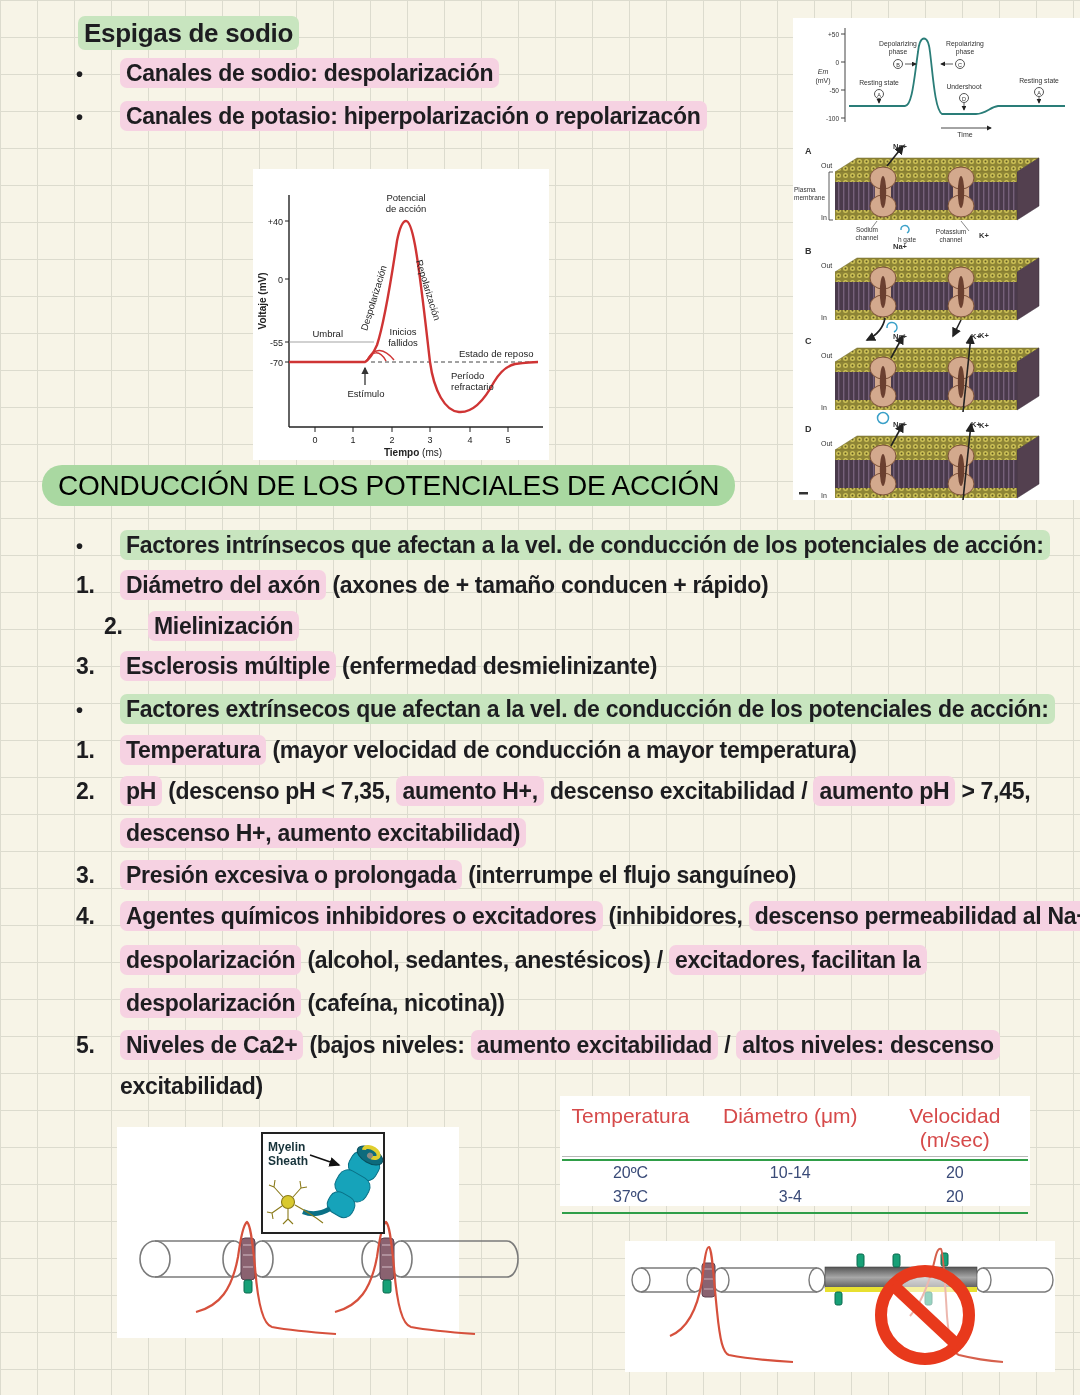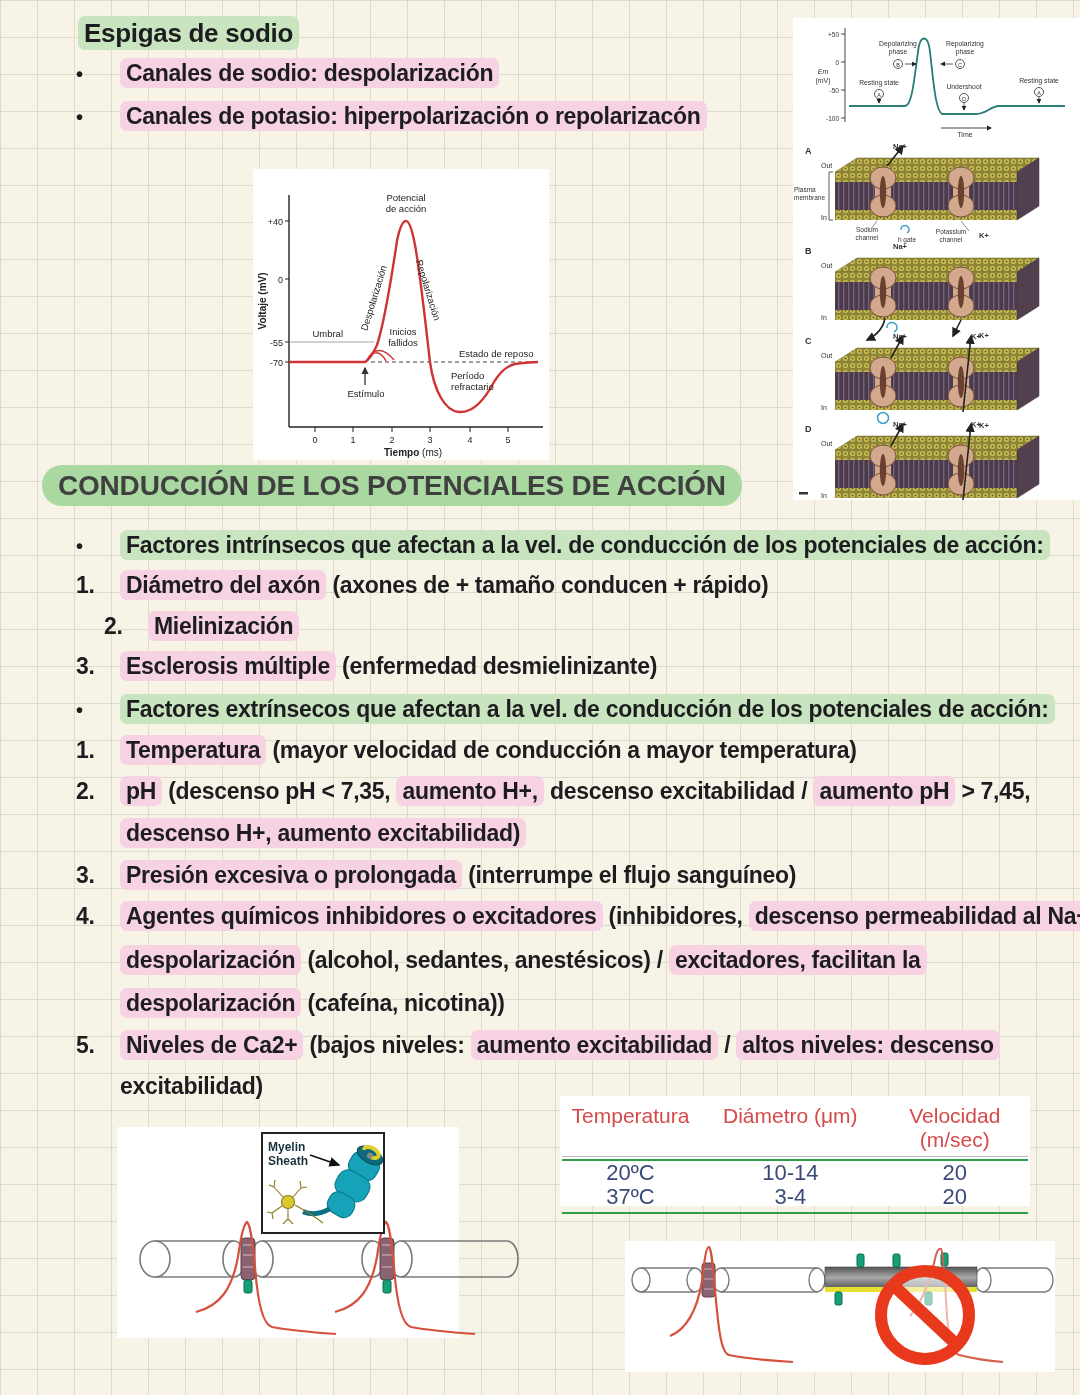--- a/index.html
+++ b/index.html
@@ -12,31 +12,31 @@
   .line{position:absolute;left:56px;white-space:nowrap;font-weight:700;
     font-size:23px;color:#1d1d20;letter-spacing:-0.3px;padding-left:20px;}
   .line .mk{display:inline-block;width:44px;}
   .line .mk.dot{font-size:20px;}
   .hl{border-radius:7px;padding:2px 6px;box-decoration-break:clone;}
   .hl-p{background:#f6d2e2;}
   .hl-g{background:#c8e5bf;}
   .title{font-size:26px;}
   .heading{position:absolute;left:42px;top:470px;white-space:nowrap;}
   .heading .pill{background:#a9d8a1;border-radius:20px;padding:5px 16px;
-    font-weight:700;font-size:28px;color:#404040;letter-spacing:-0.2px;}
+    font-weight:400;font-size:28px;color:#000000;letter-spacing:-0.2px;}
   .panel{position:absolute;background:#ffffff;}
   svg{display:block;font-family:"Liberation Sans",sans-serif;}
   
   #vel-table{font-family:"Liberation Sans",sans-serif;}
   #vel-table .thead{display:flex;align-items:flex-start;padding-top:8px;height:52px;}
   #vel-table .th{font-size:21px;color:#d64a4a;text-align:center;line-height:1.15;}
   #vel-table .c1{width:30%;} #vel-table .c2{width:38%;} #vel-table .c3{width:32%;}
   #vel-table .trule{height:2px;background:#2f9e48;margin:0 2px;}
   #vel-table .prerule{height:1px;background:#b9b9b9;margin:0 2px 2px 2px;}
-  #vel-table .trow{display:flex;font-size:22px;color:#3a4b78;height:24px;align-items:center;}
+  #vel-table .trow{display:flex;font-size:16px;color:#3a4b78;height:24px;align-items:center;}
   #vel-table .td{text-align:center;}
 </style>
 </head>
 <body>
 
 <div class="page">
 
   <div class="line title" style="top:18px;left:58px"><span class="hl hl-g">Espigas de sodio</span></div>
   <div id="top-bullets">
       <div class="line" style="font-size: 23px; top: 60px;"><span class="mk dot">•</span><span class="hl hl-p">Canales de sodio: despolarización</span></div>

